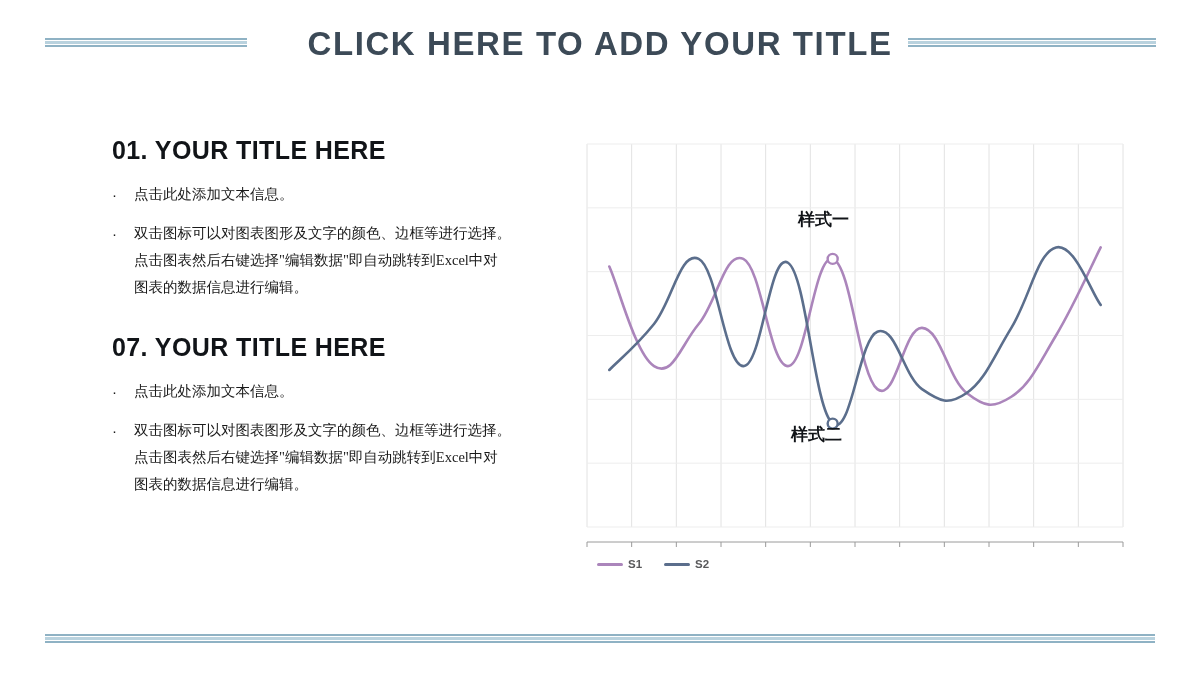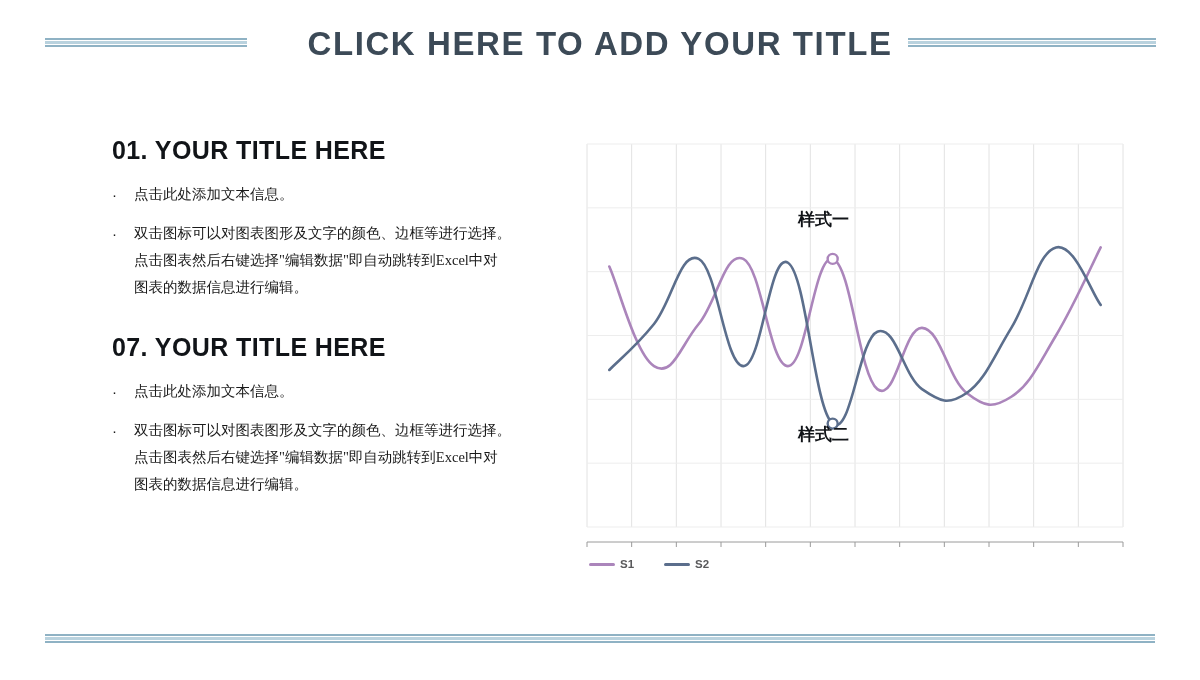--- a/index.html
+++ b/index.html
@@ -93,28 +93,28 @@
     width: 580px; height: 460px; font-weight: bold;
   }
   #chart-svg { display: block; }
   .callout {
     position: absolute;
     font-size: 17px;
     color: #111418;
     white-space: nowrap;
   }
   #callout-1 { left: 233px; top: 78px; }
-  #callout-2 { left: 233px; top: 293px; }
+  #callout-2 { left: 226px; top: 293px; }
 
   .legend {
     position: absolute;
-    left: 24px; top: 428px;
+    left: 32px; top: 428px;
     display: flex;
     align-items: flex-start;
-    gap: 30px;
+    gap: 22px;
   }
   .legend-item { display: flex; align-items: center; gap: 5px; }
   .legend-swatch { display: block; width: 26px; height: 3px; border-radius: 2px; }
   .legend-label { font-size: 11.5px; color: #59595b; }
 </style>
 </head>
 <body>
 
 <div id="slide">
 

